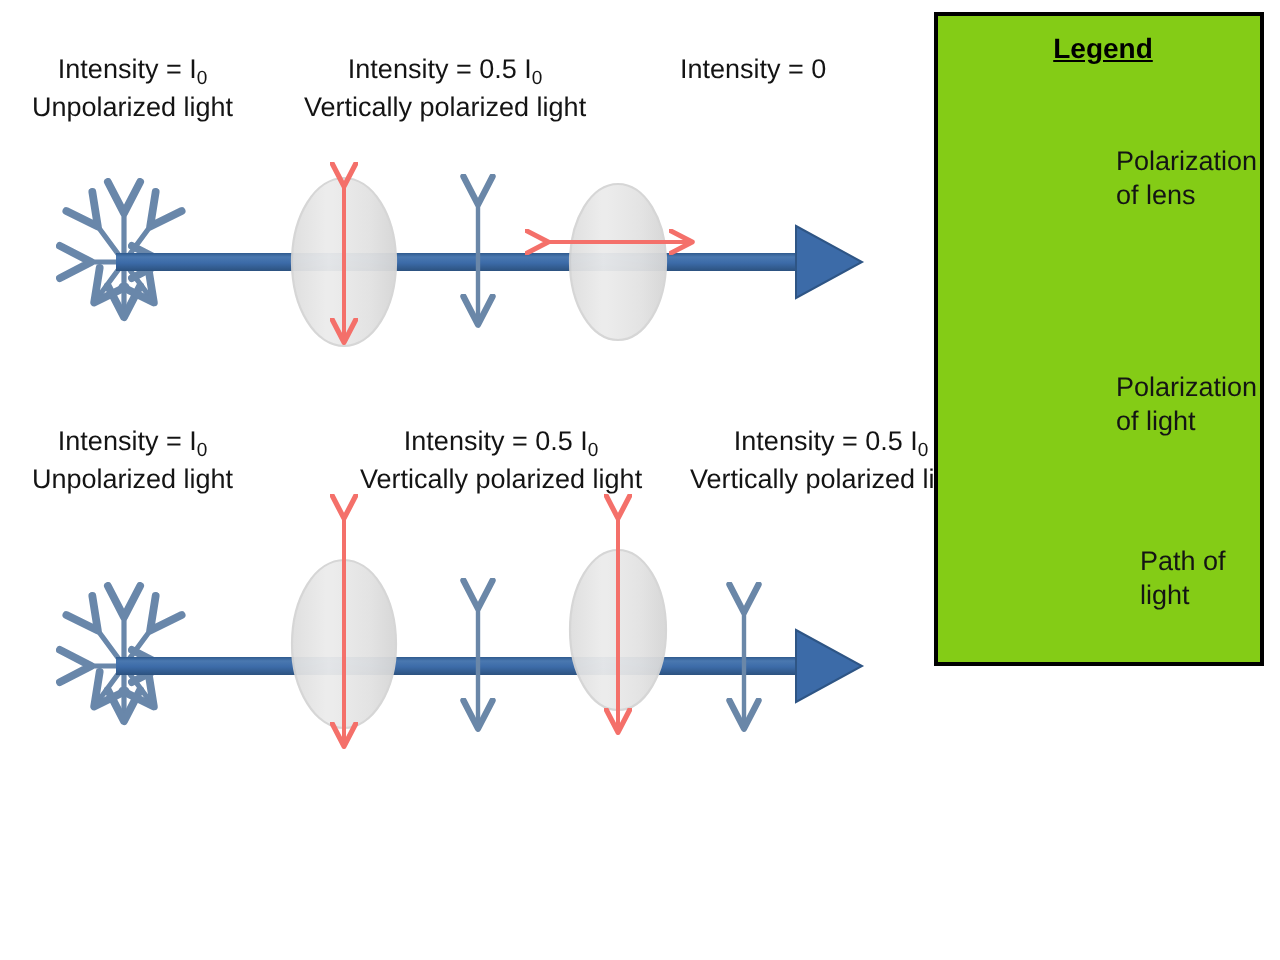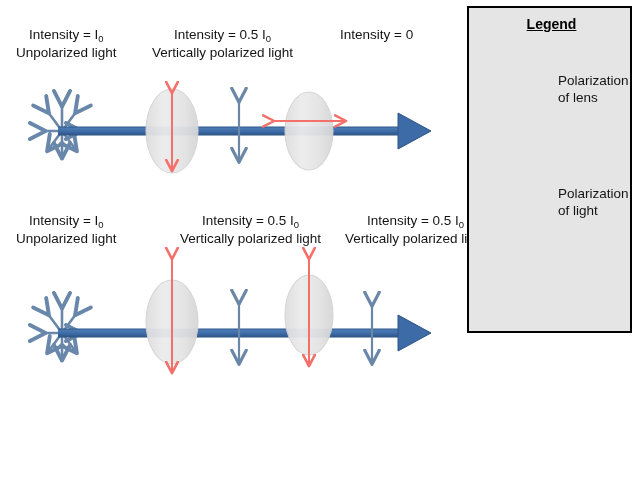--- a/index.html
+++ b/index.html
@@ -14,21 +14,21 @@
     position:absolute;
     font-size:13.5px;line-height:17px;
     text-align:center;white-space:nowrap;
     color:#141414;
   }
   .caption sub{font-size:9.5px;vertical-align:baseline;position:relative;top:3px;}
 
   
   .legend-box{
     position:absolute;left:467px;top:6px;width:165px;height:327px;
-    border:2.5px solid #000000;background:#e5e5e5;box-sizing:border-box;
+    border:2.5px solid #000000;background:#84cc16;box-sizing:border-box;
   }
   .legend-title{
     position:absolute;left:0;top:8px;width:165px;text-align:center;
     font-size:14px;font-weight:bold;text-decoration:underline;color:#000;
   }
   .legend-label{
     position:absolute;font-size:13.5px;line-height:17px;color:#141414;
   }
   svg{position:absolute;left:0;top:0;overflow:visible;}
 </style>
@@ -174,14 +174,18 @@
   <div class="legend-label" style="left:558px;top:72px;">
     <div>Polarization</div>
     <div>of lens</div>
   </div>
 
   <div class="legend-label" style="left:558px;top:185px;">
     <div>Polarization</div>
     <div>of light</div>
   </div>
 
+  <div class="legend-label" style="left:570px;top:272px;">
+    <div>Path of</div>
+    <div>light</div>
+  </div>
 
 </div>
 
 </body></html>

